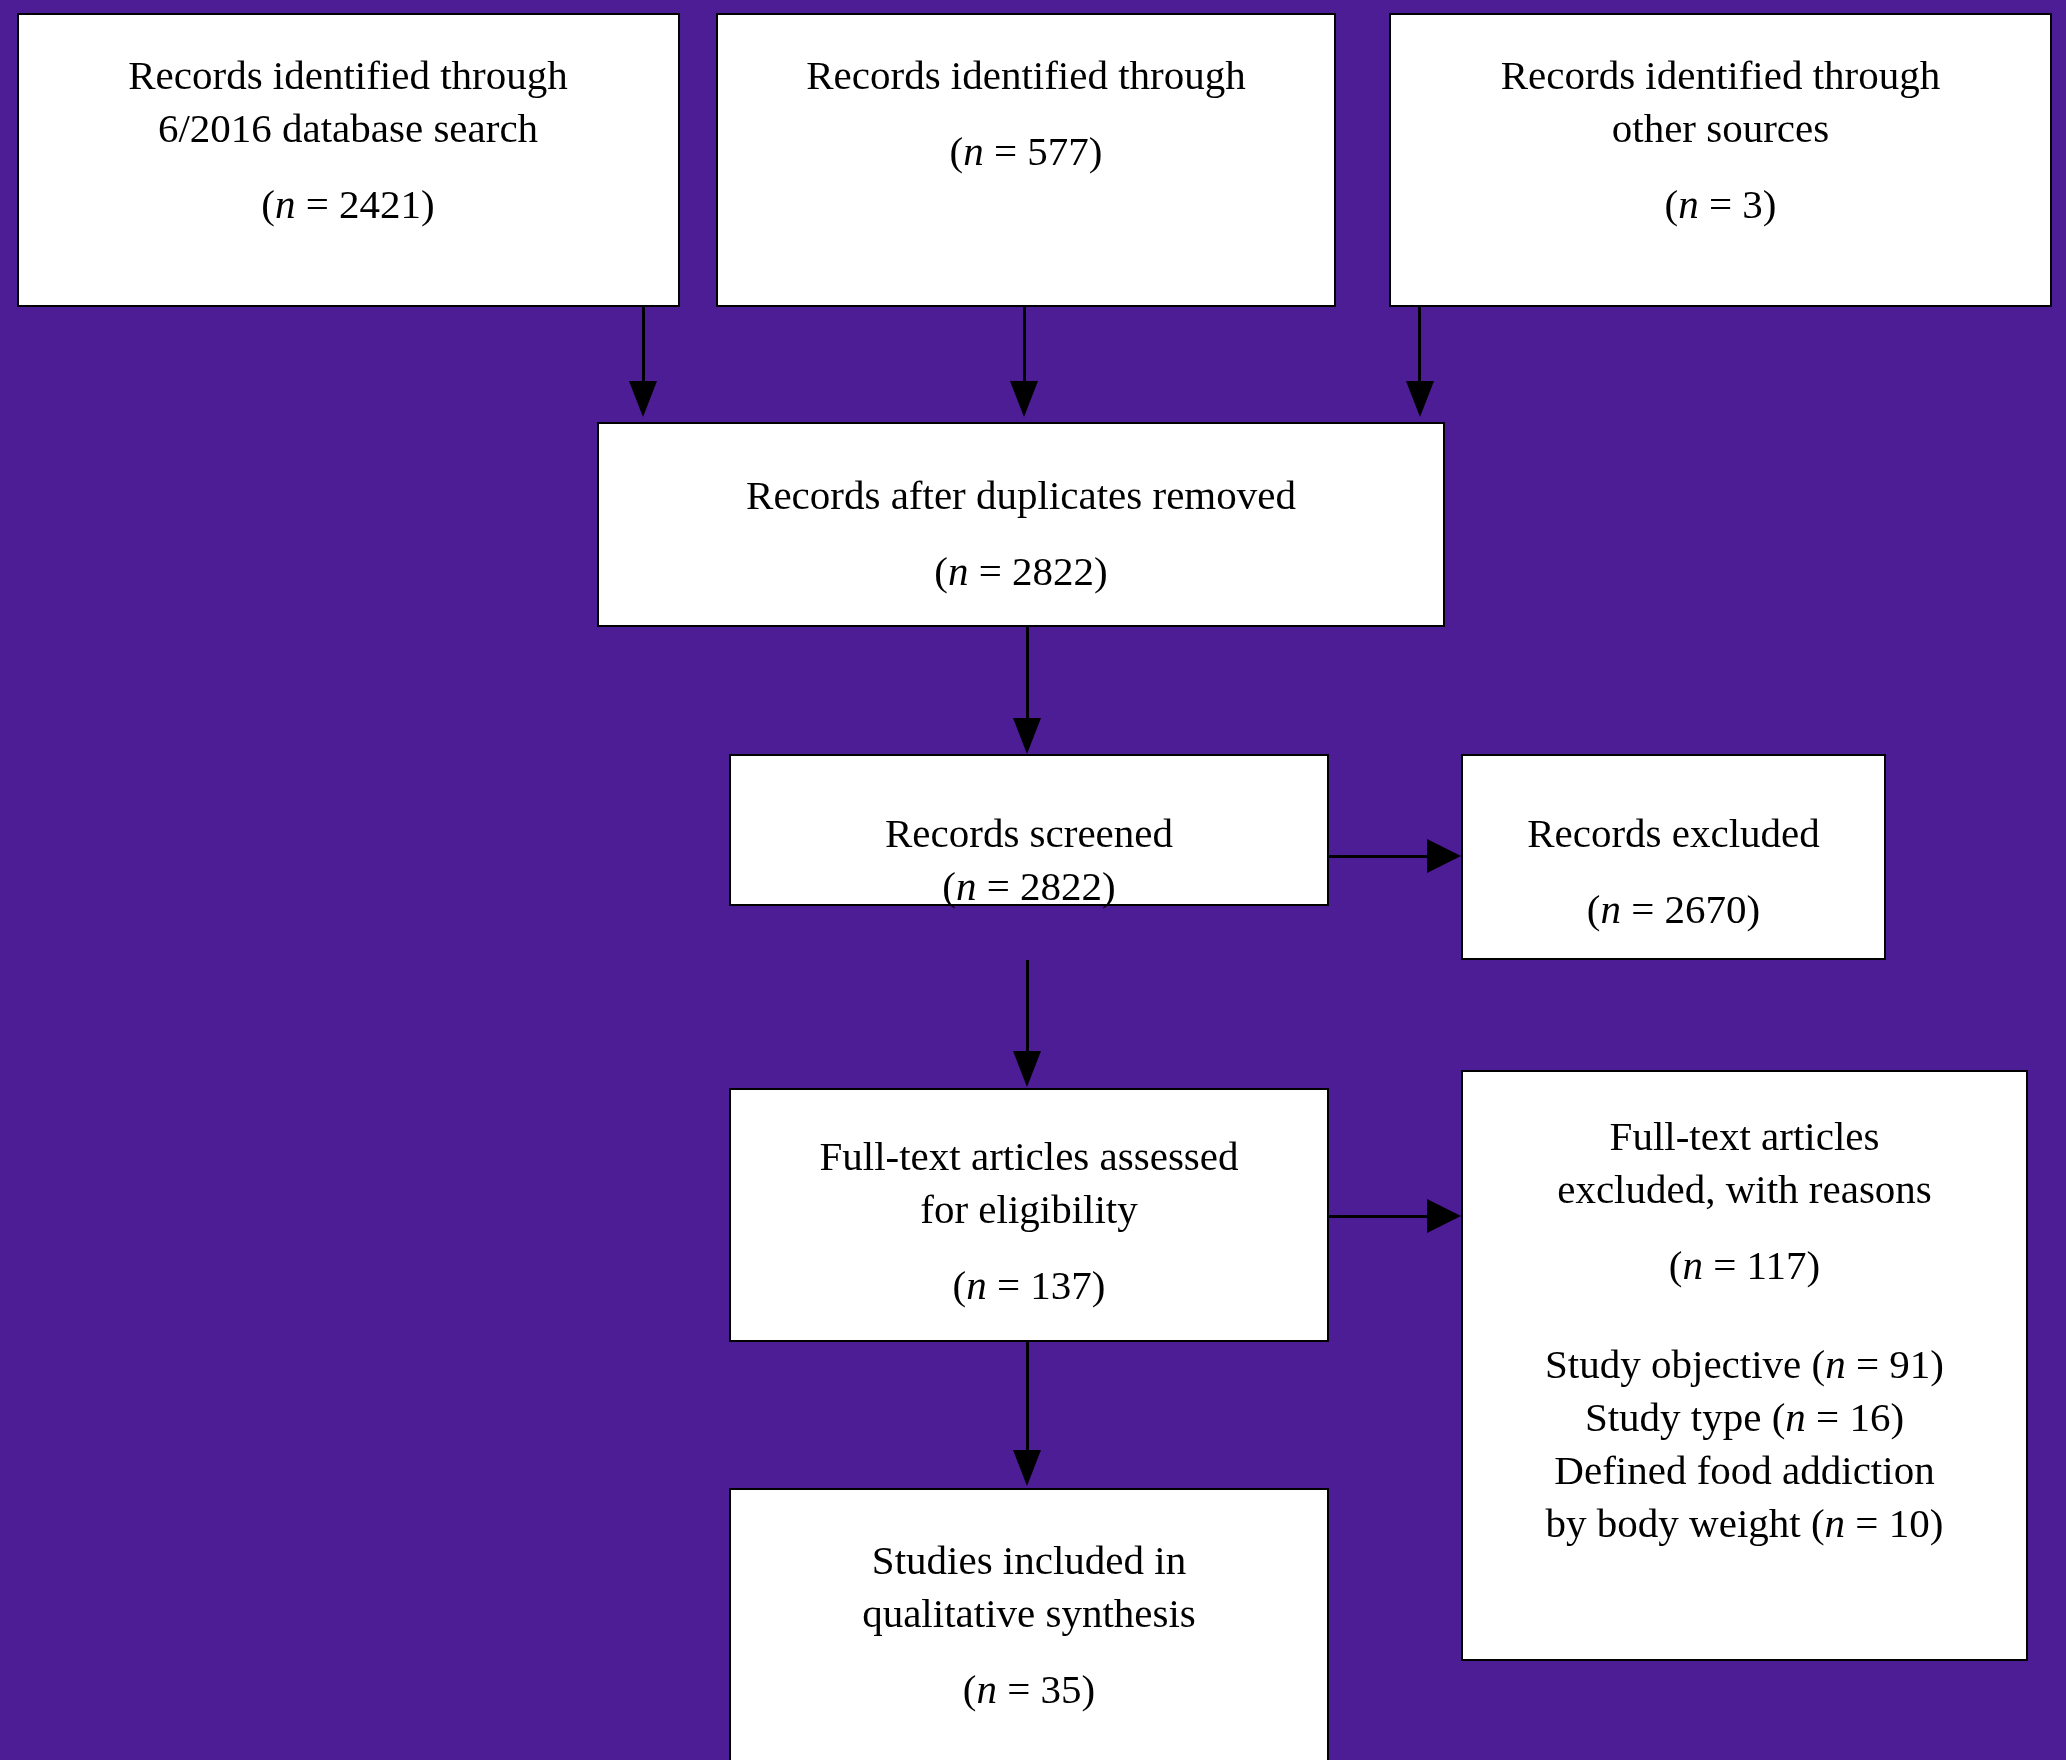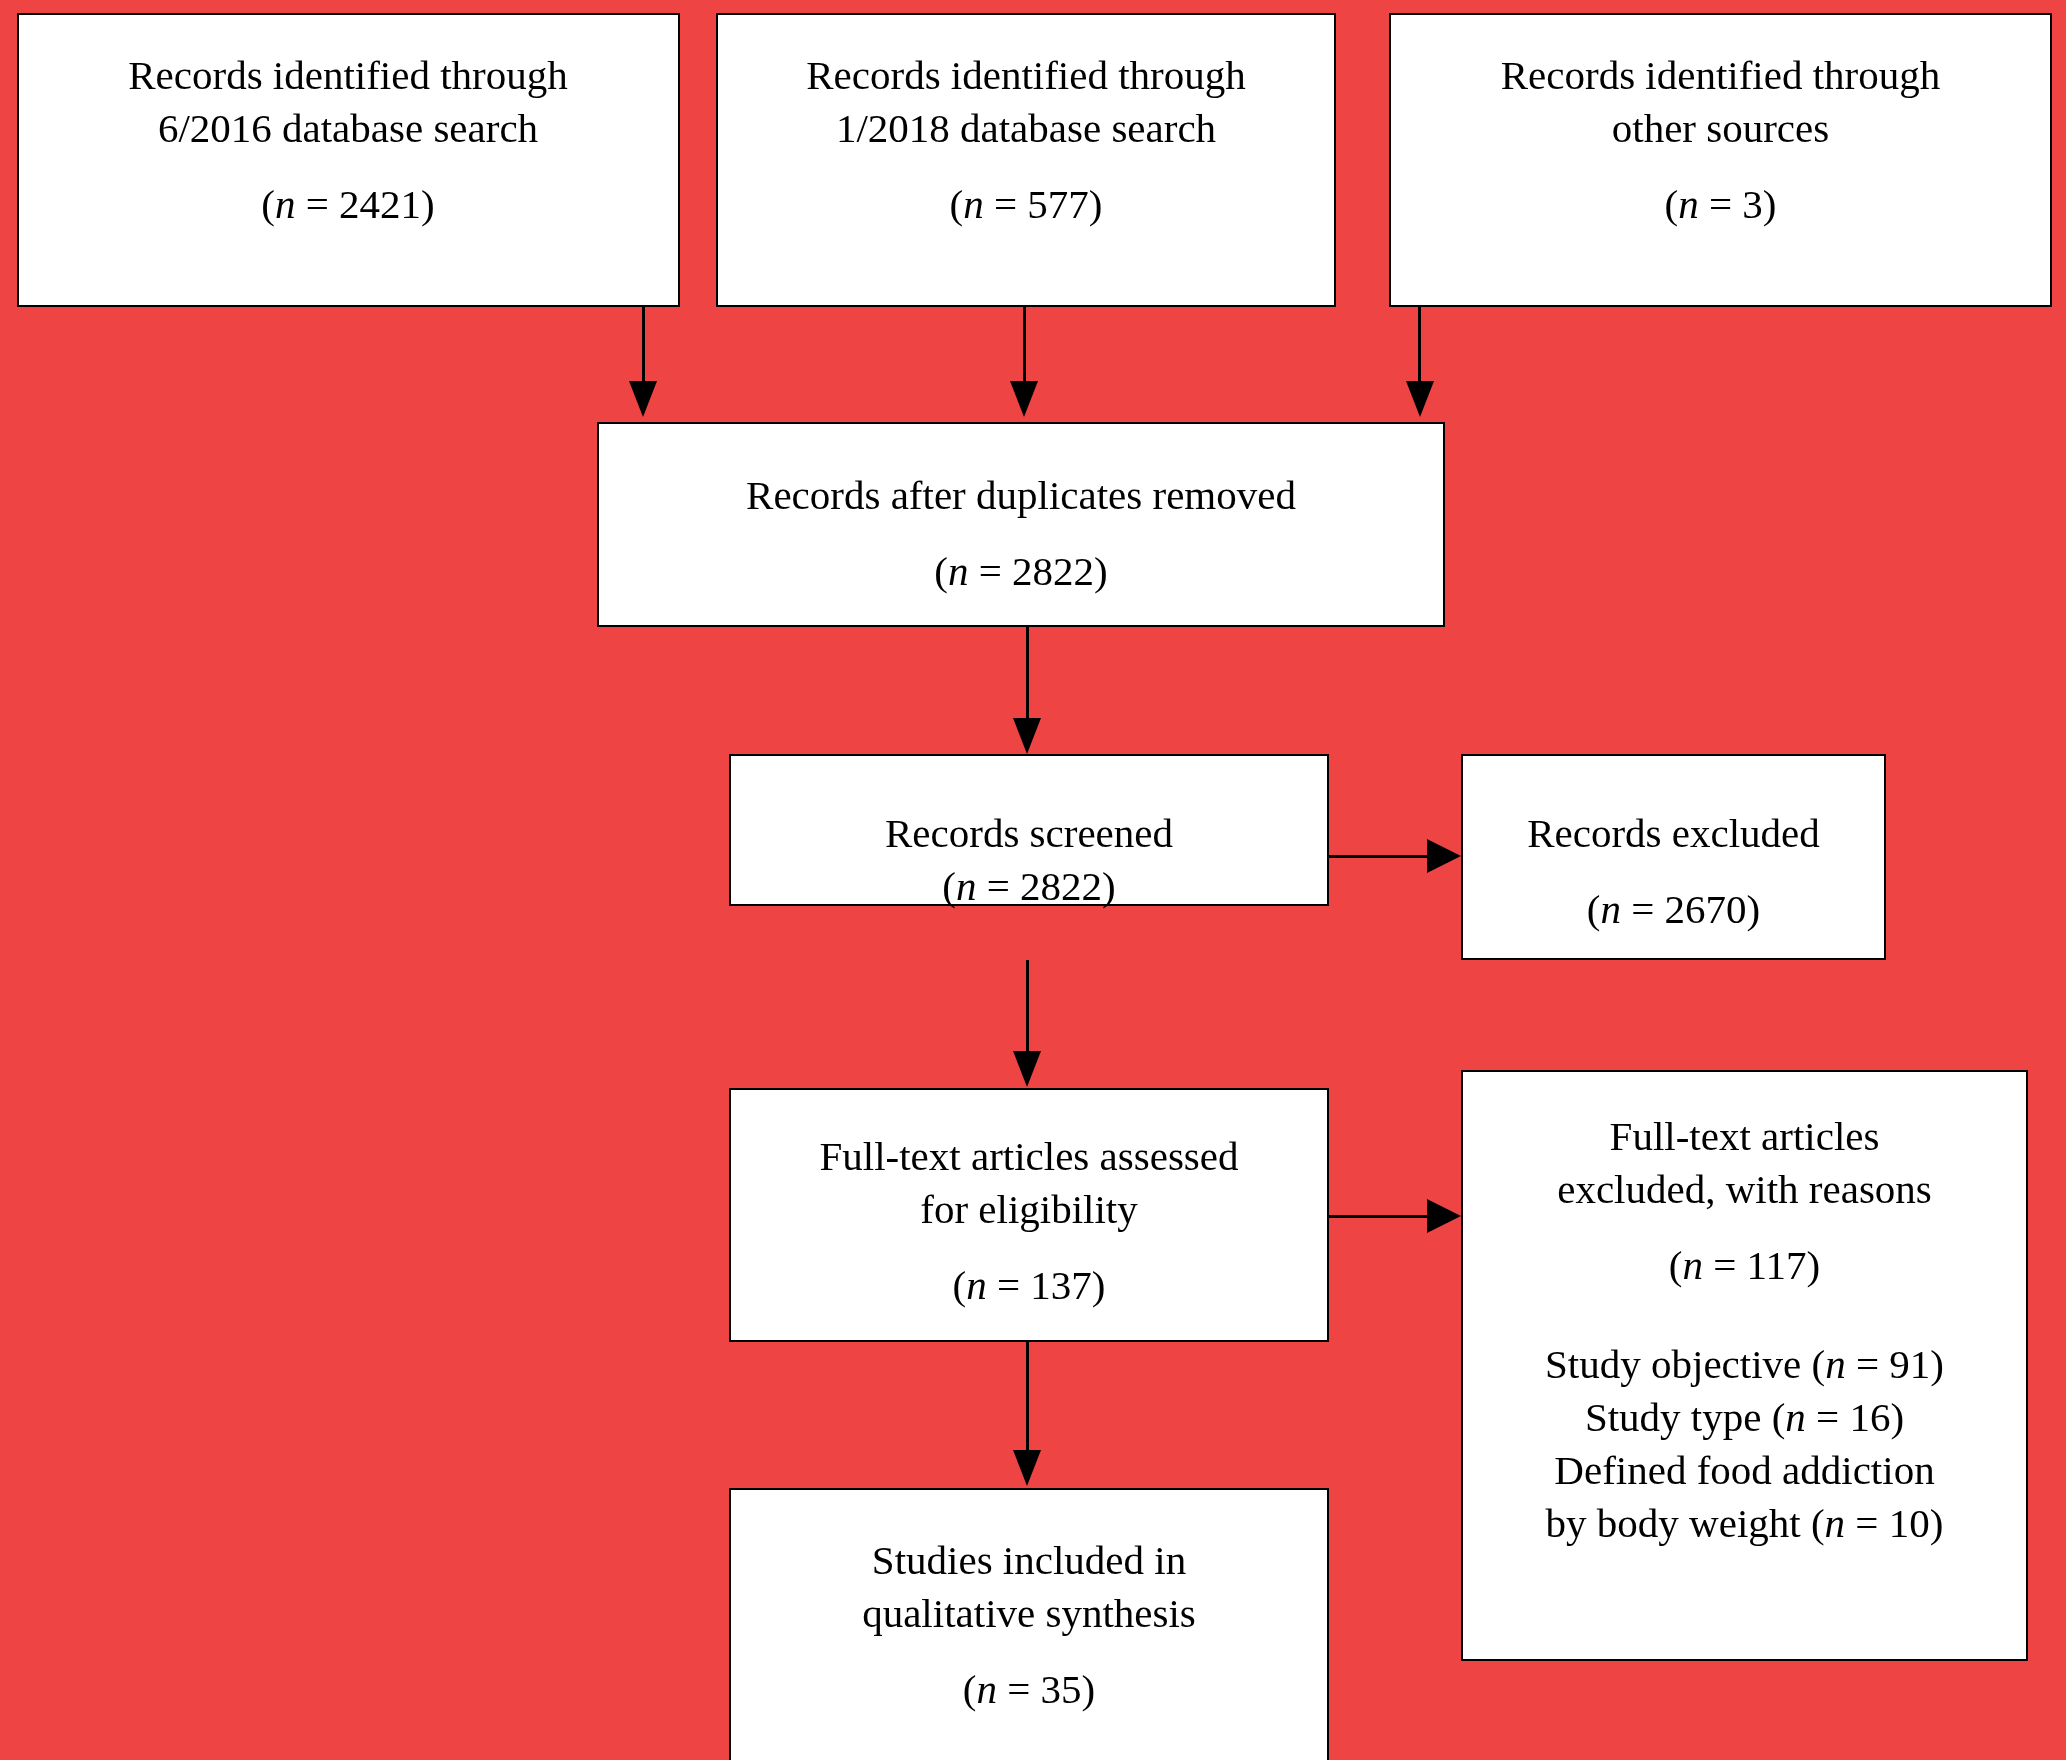--- a/index.html
+++ b/index.html
@@ -5,21 +5,21 @@
 <style>
   html, body {
     margin: 0;
     padding: 0;
     background: #ffffff;
   }
   #stage {
     position: relative;
     width: 2066px;
     height: 1760px;
-    background: #ef4444;
+    background: #4c1d95;
     font-family: "Liberation Serif", "DejaVu Serif", serif;
     color: #000000;
     overflow: hidden;
   }
   .node {
     position: absolute;
     box-sizing: border-box;
     border: 2.6px solid #000000;
     background: #ffffff;
     display: flex;
@@ -80,21 +80,20 @@
 
   <div class="node" id="box-db-2016">
     <span class="line">Records identified through</span>
     <span class="line">6/2016 database search</span>
     <span class="spacer"></span>
     <span class="line"><span>(</span><span class="n-italic">n</span><span> = 2421)</span></span>
   </div>
 
   <div class="node" id="box-db-2018">
     <span class="line">Records identified through</span>
-    <span class="line">1/2018 database search</span>
     <span class="spacer"></span>
     <span class="line"><span>(</span><span class="n-italic">n</span><span> = 577)</span></span>
   </div>
 
   <div class="node" id="box-other">
     <span class="line">Records identified through</span>
     <span class="line">other sources</span>
     <span class="spacer"></span>
     <span class="line"><span>(</span><span class="n-italic">n</span><span> = 3)</span></span>
   </div>

